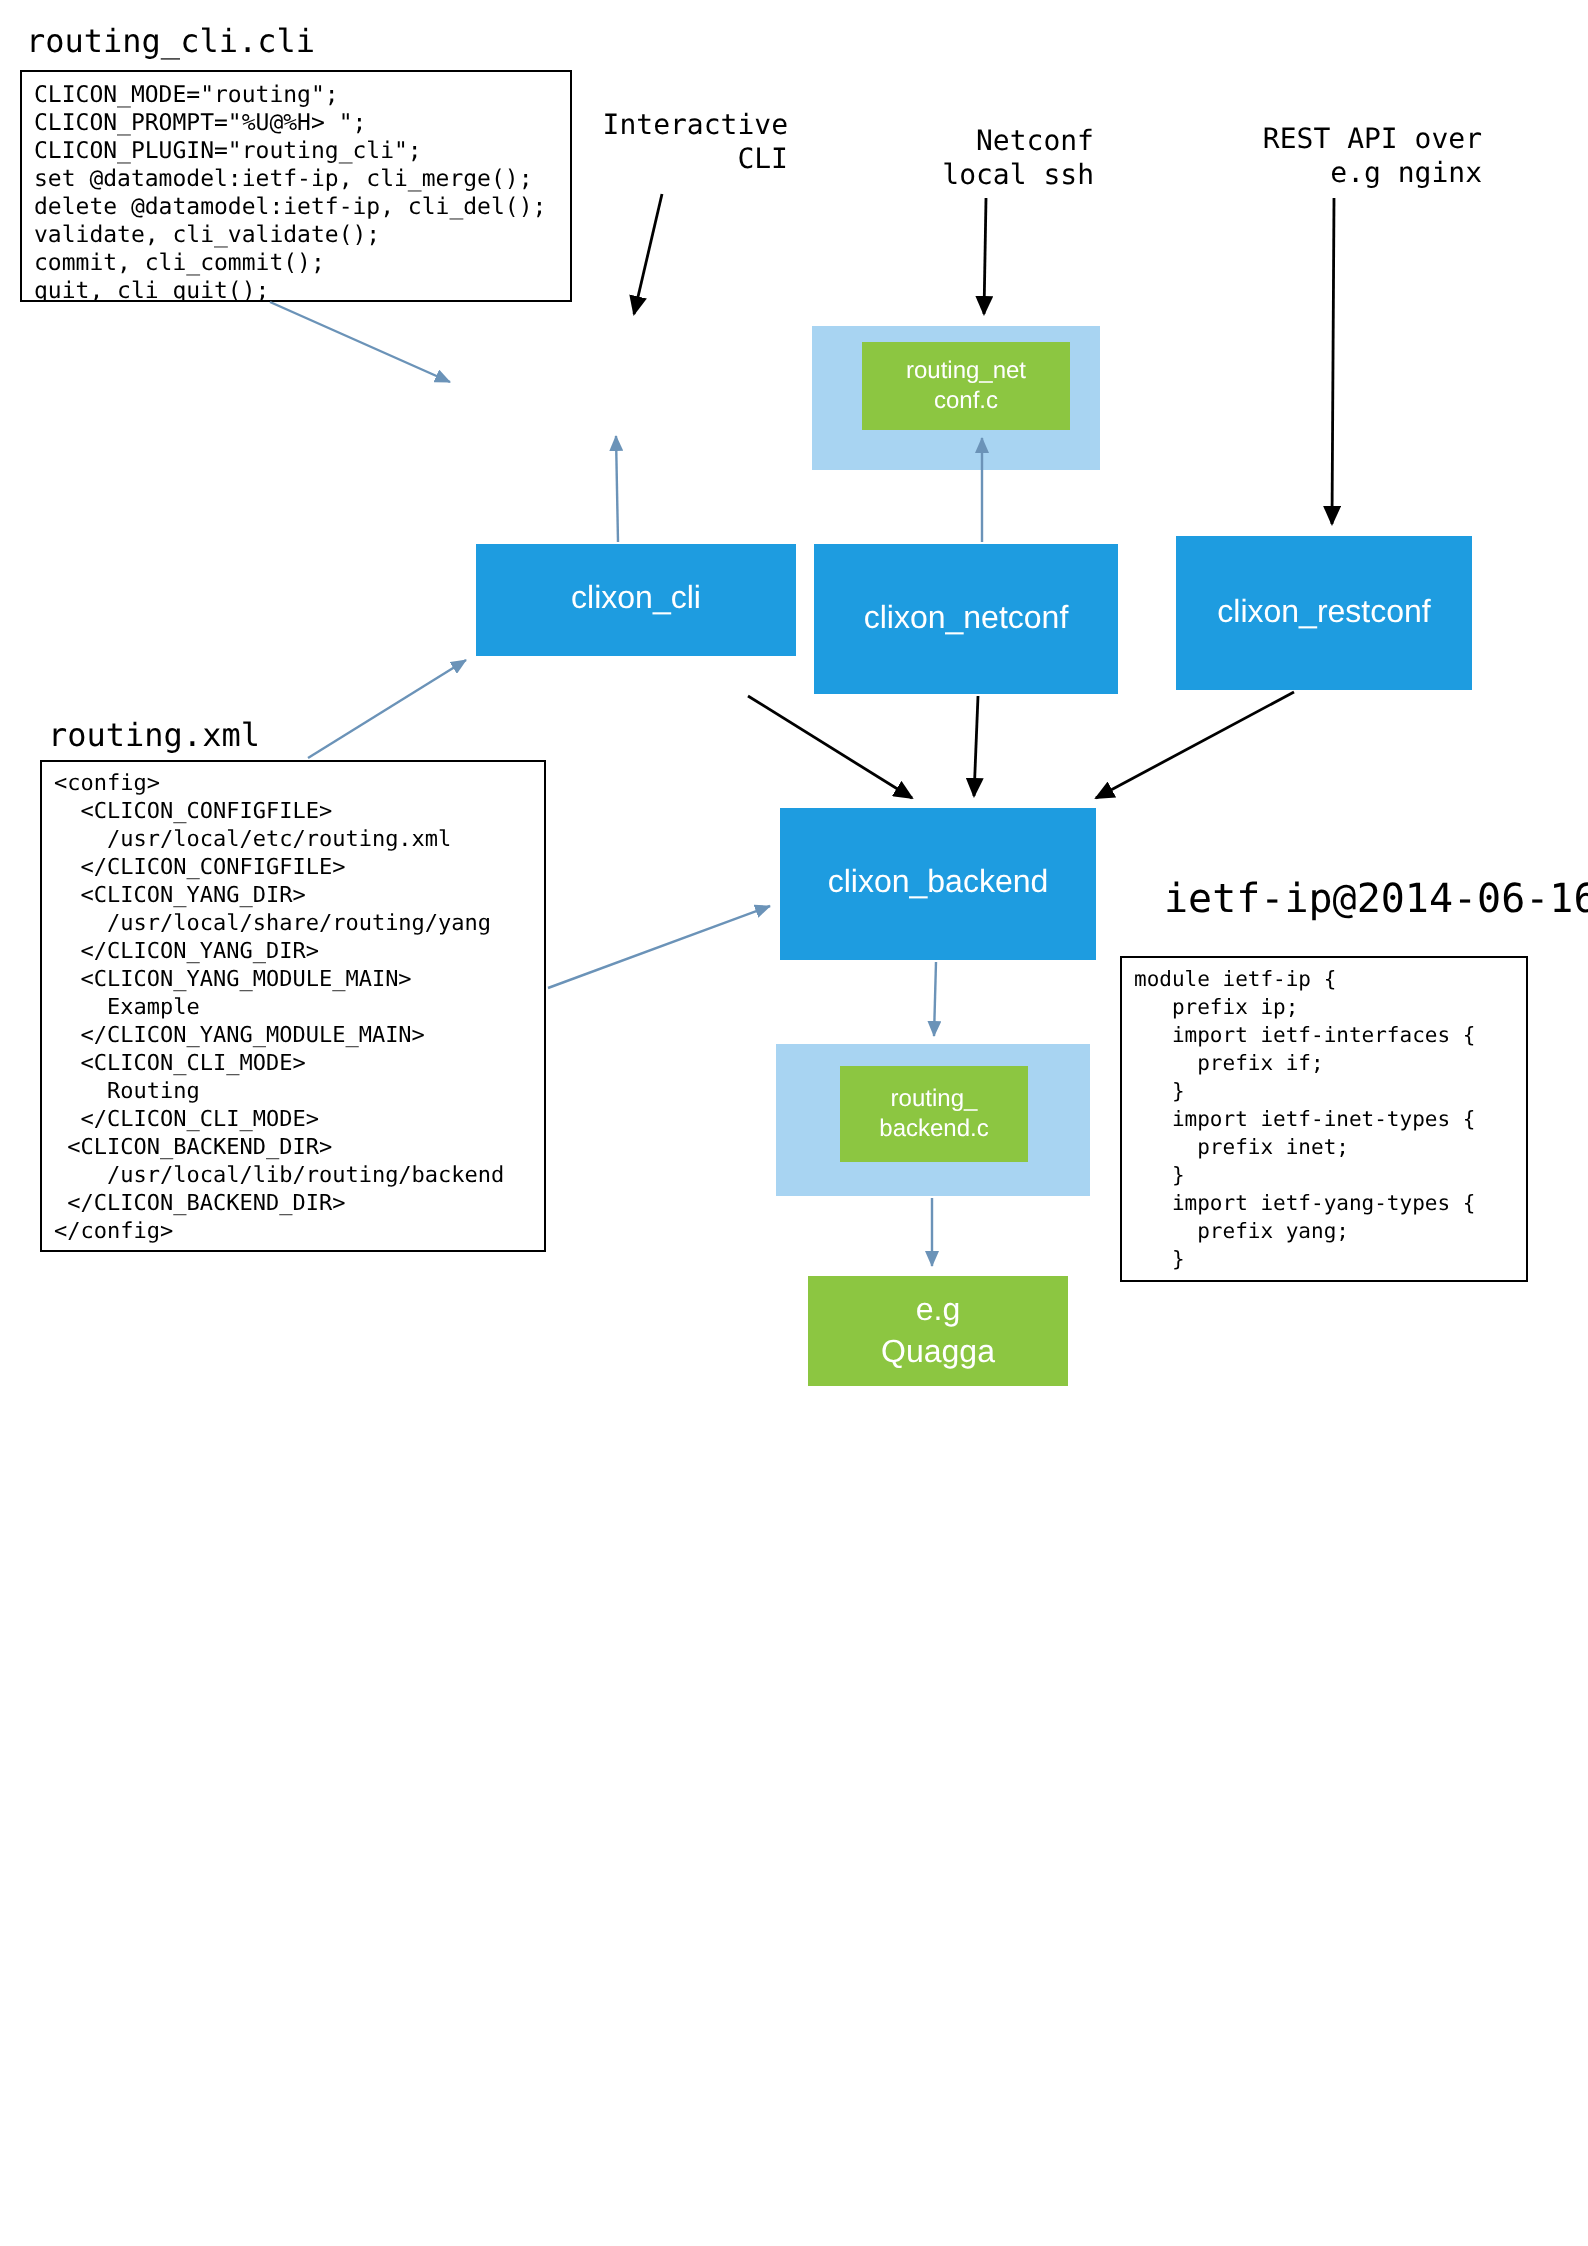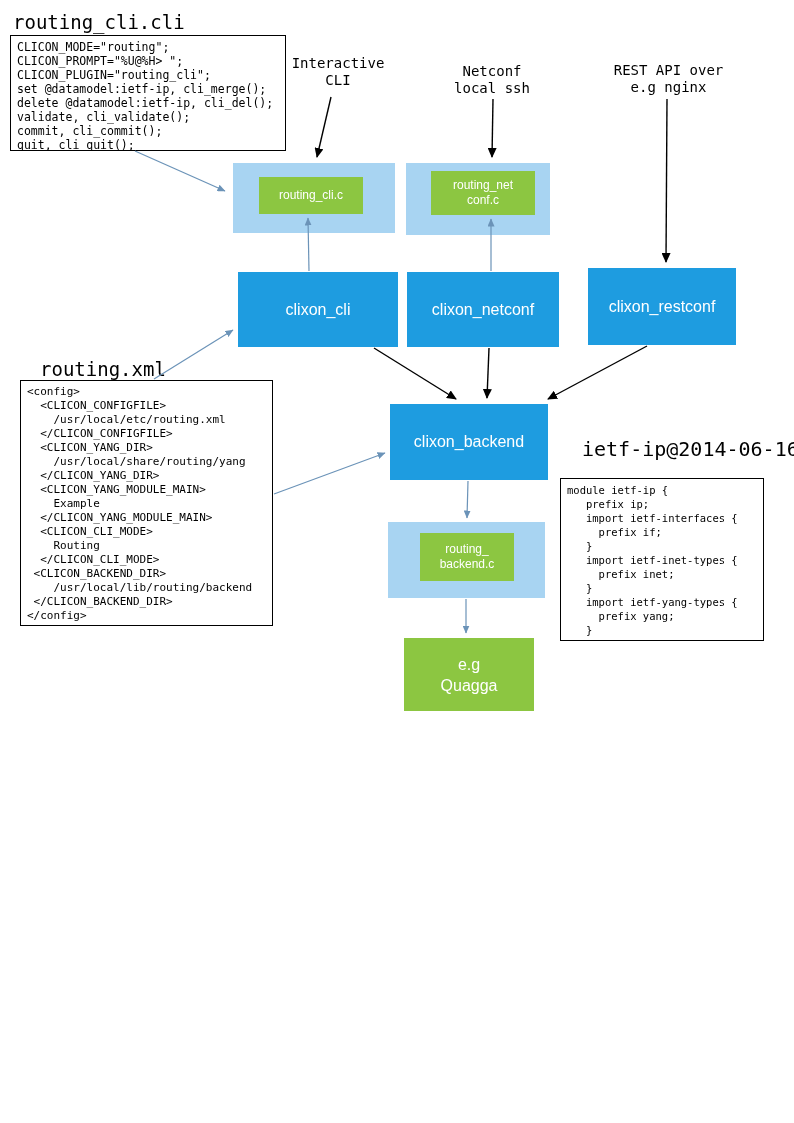--- a/index.html
+++ b/index.html
@@ -11,43 +11,43 @@
   }
   *{margin:0;padding:0;box-sizing:border-box}
   html,body{background:#ffffff}
   .page{position:relative;width:794px;height:1123px;background:#ffffff;overflow:hidden;
         font-family:"DejaVu Sans Mono",monospace;color:#000}
   .codebox{position:absolute;border:1px solid #000;background:#fff;white-space:pre;
            padding:4px 6px;overflow:hidden;font-family:"DejaVu Sans Mono",monospace}
   .cb1{font-size:11.5px;line-height:14px}
   .cb2{font-size:11px;line-height:14px}
   .cb3{font-size:10.5px;line-height:14px}
-  .filelabel{position:absolute;font-size:19px;white-space:pre}
+  .filelabel{position:absolute;font-size:16px;white-space:pre}
   .filelabel.big{font-size:20px}
-  .toplabel{position:absolute;font-size:14px;line-height:17px;text-align:center;white-space:pre-line}
+  .toplabel{position:absolute;font-size:14px;line-height:17px;text-align:right;white-space:pre-line}
   .node{position:absolute;display:flex;align-items:center;justify-content:center;
         text-align:center;font-family:"Liberation Sans","DejaVu Sans",sans-serif}
   .blue-node{background:var(--box-blue,#1e9ce0);color:#fff;font-size:16px}
   .lightblue{background:var(--box-light-blue,#a8d4f2)}
   .green-node{background:var(--box-green,#8cc641);color:#fff;white-space:pre-line;
               font-size:12px;line-height:15px}
   .quagga{font-size:16px;line-height:21px}
   svg.arrows{position:absolute;left:0;top:0;width:794px;height:1123px;pointer-events:none}
   .arrow-black{stroke:var(--arrow-black,#000);stroke-width:1.4;fill:none}
   .arrow-blue{stroke:var(--arrow-blue,#6b93b8);stroke-width:1.2;fill:none}
   .mk-black{fill:var(--arrow-black,#000)}
   .mk-blue{fill:var(--arrow-blue,#6b93b8)}
 </style>
 </head>
 <body>
 
 <div class="page">
 
   <div class="filelabel" style="left:13px;top:11px">routing_cli.cli</div>
-  <div class="filelabel" style="left:40px;top:358px">routing.xml</div>
+  <div class="filelabel" style="left:24px;top:358px">routing.xml</div>
   <div class="filelabel big" style="left:582px;top:437px">ietf-ip@2014-06-16.yang</div>
 
   <div class="toplabel" style="left:282px;top:55px;width:112px">Interactive
 CLI</div>
   <div class="toplabel" style="left:437px;top:63px;width:110px">Netconf
 local ssh</div>
   <div class="toplabel" style="left:596px;top:62px;width:145px">REST API over
 e.g nginx</div>
 
   <div class="codebox cb1" style="left:10px;top:35px;width:276px;height:116px">CLICON_MODE="routing";
@@ -80,38 +80,35 @@
    import ietf-interfaces {
      prefix if;
    }
    import ietf-inet-types {
      prefix inet;
    }
    import ietf-yang-types {
      prefix yang;
    }</div>
 
-  <div class="node lightblue" style="left:233px;top:163px;width:162px;height:70px">
-    <div class="node green-node" style="left:26px;top:14px;width:104px;height:37px">routing_cli.c</div>
-  </div>
   <div class="node lightblue" style="left:406px;top:163px;width:144px;height:72px">
     <div class="node green-node" style="left:25px;top:8px;width:104px;height:44px">routing_net
 conf.c</div>
   </div>
   <div class="node lightblue" style="left:388px;top:522px;width:157px;height:76px">
     <div class="node green-node" style="left:32px;top:11px;width:94px;height:48px">routing_
 backend.c</div>
   </div>
 
-  <div class="node blue-node" style="left:238px;top:272px;width:160px;height:75px">clixon_cli</div>
+  <div class="node blue-node" style="left:238px;top:272px;width:160px;height:56px">clixon_cli</div>
   <div class="node blue-node" style="left:407px;top:272px;width:152px;height:75px">clixon_netconf</div>
   <div class="node blue-node" style="left:588px;top:268px;width:148px;height:77px">clixon_restconf</div>
   <div class="node blue-node" style="left:390px;top:404px;width:158px;height:76px">clixon_backend</div>
 
-  <div class="node green-node quagga" style="left:404px;top:638px;width:130px;height:73px">e.g
+  <div class="node green-node quagga" style="left:404px;top:638px;width:130px;height:55px">e.g
 Quagga</div>
 
   <svg class="arrows" viewBox="0 0 794 1123">
     <defs>
       <marker id="ah-black" markerUnits="userSpaceOnUse" markerWidth="11" markerHeight="9" refX="9" refY="4.5" orient="auto">
         <path class="mk-black" d="M0,0 L10,4.5 L0,9 z"></path>
       </marker>
       <marker id="ah-blue" markerUnits="userSpaceOnUse" markerWidth="9" markerHeight="7" refX="7.5" refY="3.5" orient="auto">
         <path class="mk-blue" d="M0,0 L8,3.5 L0,7 z"></path>
       </marker>

